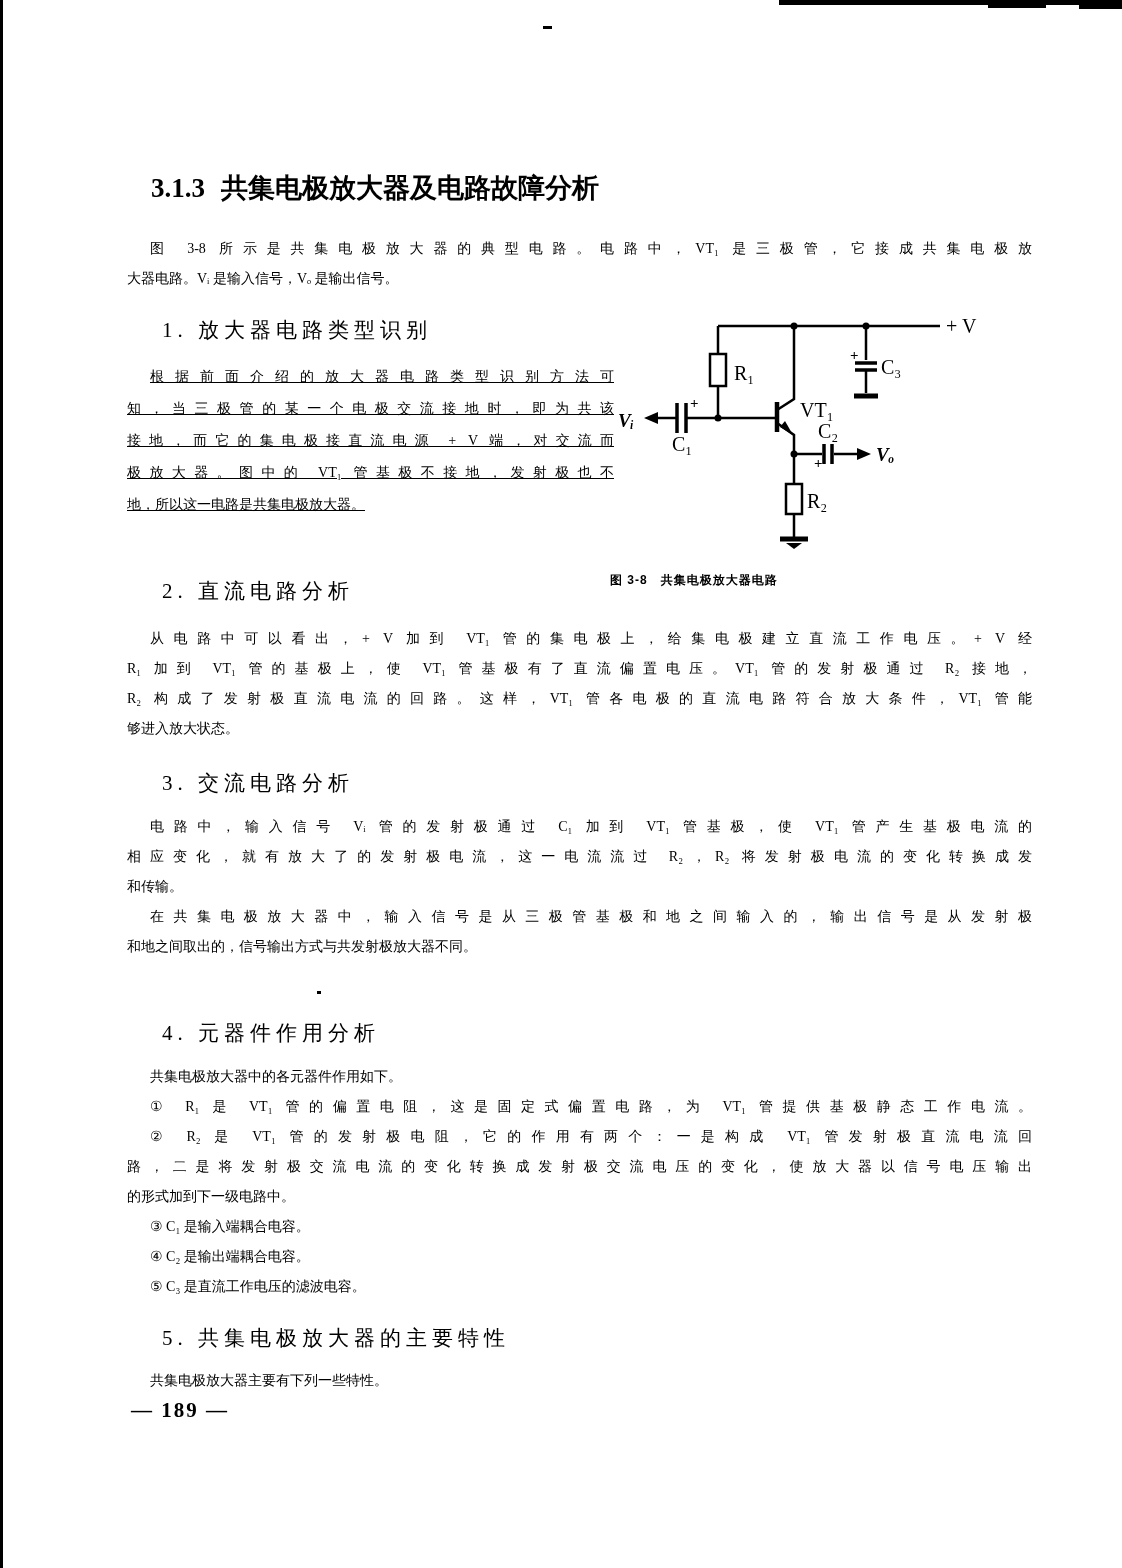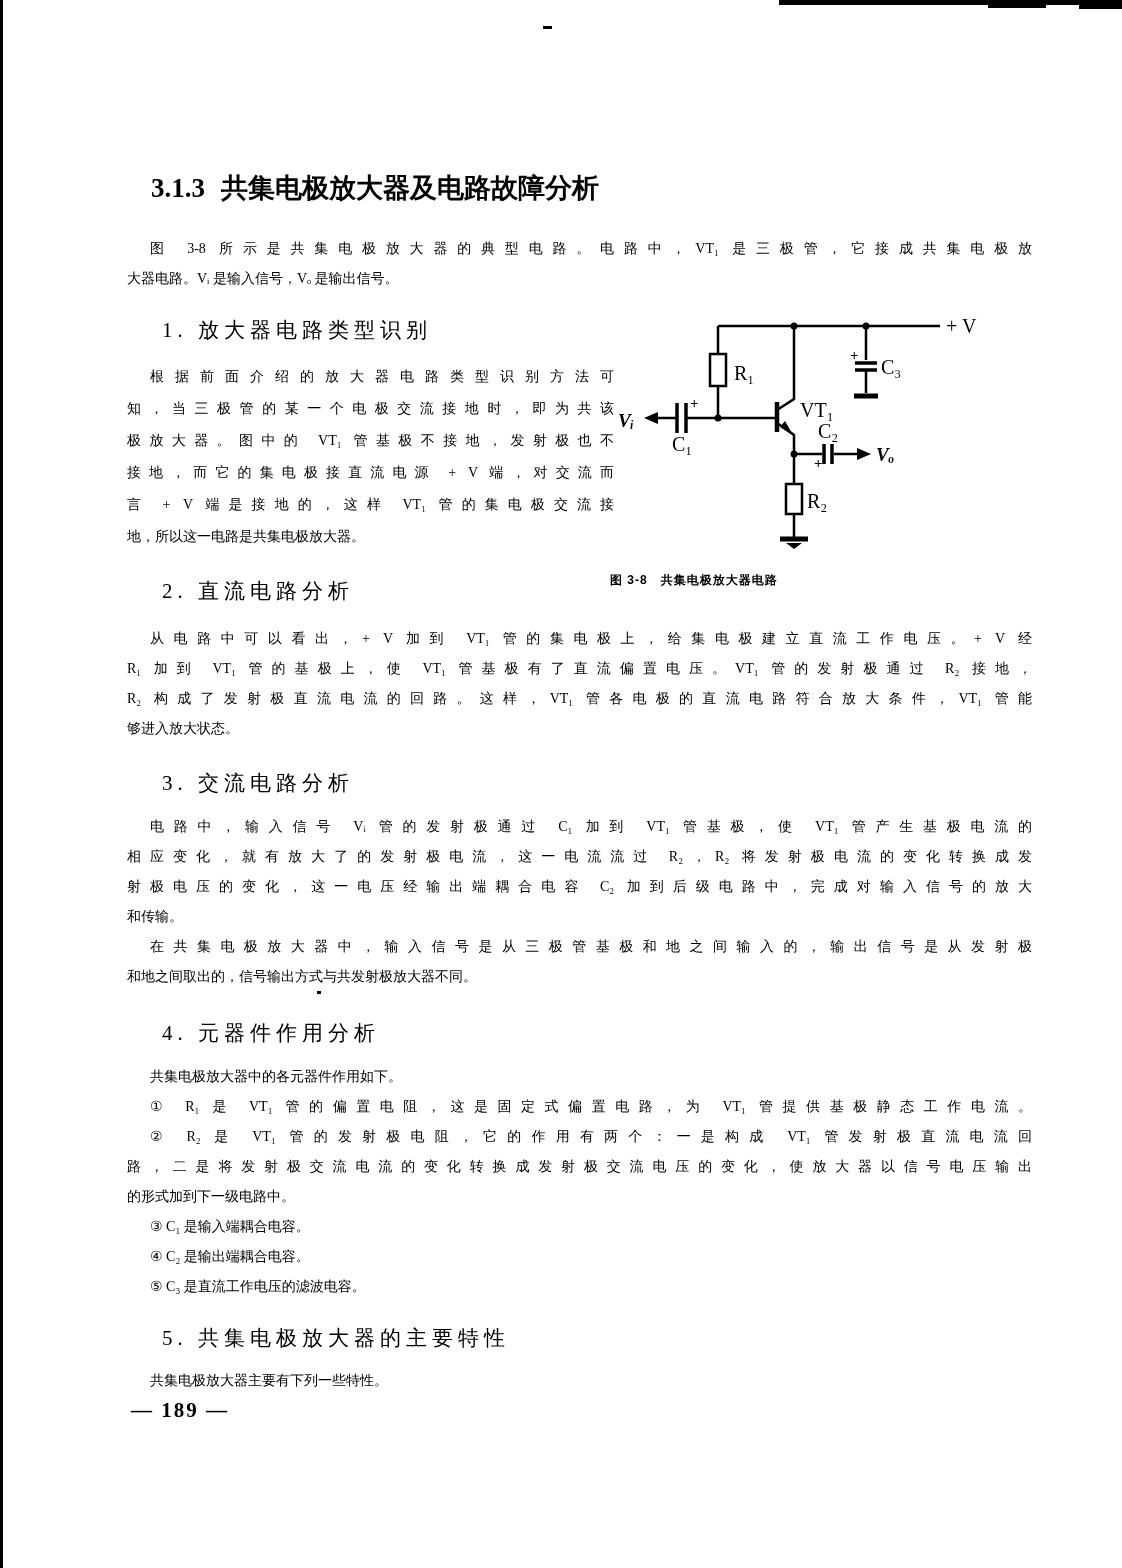--- a/index.html
+++ b/index.html
@@ -21,21 +21,21 @@
   .subhead{
     position:absolute;left:162px;
     font-size:21px;letter-spacing:5px;white-space:nowrap;
   }
   
   .block{position:absolute;left:127px;width:905px;font-size:14px;}
   .block .ln{height:30px;line-height:30px;white-space:nowrap;}
   .block .ln.j{white-space:normal;text-align:justify;text-align-last:justify;}
   .block .ln.ind{text-indent:23px;}
   .col{width:487px;}
-  .col .ln{height:32px;line-height:32px;}
+  .col .ln{height:32px;line-height:32px;text-decoration:underline;}
   
   .figure{position:absolute;left:610px;top:296px;width:402px;}
   .figure svg{display:block;}
   .fig-caption{
     margin-top:6px;text-align:left;
     font-family:"Liberation Sans","DejaVu Sans",sans-serif;
     font-weight:bold;font-size:12px;letter-spacing:1px;
   }
   .pagenum{
     position:absolute;left:131px;top:1398px;
@@ -62,23 +62,22 @@
 
 <div class="block" style="top:234px;">
   <div class="ln j ind">图 3-8 所示是共集电极放大器的典型电路。电路中，VT₁ 是三极管，它接成共集电极放</div>
   <div class="ln">大器电路。Vᵢ 是输入信号，Vₒ 是输出信号。</div>
 </div>
 
 <div class="subhead" style="top:316px;">1. 放大器电路类型识别</div>
 <div class="block col" style="top:361px;">
   <div class="ln j ind">根据前面介绍的放大器电路类型识别方法可</div>
   <div class="ln j">知，当三极管的某一个电极交流接地时，即为共该</div>
+  <div class="ln j">接地，而它的集电极接直流电源 + V 端，对交流而</div>
   <div class="ln j">极放大器。图中的 VT₁ 管基极不接地，发射极也不</div>
-  <div class="ln j">接地，而它的集电极接直流电源 + V 端，对交流而</div>
-  <div class="ln j">言 + V 端是接地的，这样 VT₁ 管的集电极交流接</div>
   <div class="ln">地，所以这一电路是共集电极放大器。</div>
 </div>
 
 <div class="figure">
   <svg width="402" height="270" viewBox="0 0 402 270">
 
     <line x1="108" y1="30" x2="330" y2="30" stroke="#000" stroke-width="2.5"></line>
     <text x="336" y="37" class="lbl">+ V</text>
 
     <line x1="108" y1="30" x2="108" y2="58" stroke="#000" stroke-width="2.5"></line>
@@ -137,21 +136,20 @@
   <div class="ln j ind">从电路中可以看出，+ V 加到 VT₁ 管的集电极上，给集电极建立直流工作电压。+ V 经</div>
   <div class="ln j">R₁ 加到 VT₁ 管的基极上，使 VT₁ 管基极有了直流偏置电压。VT₁ 管的发射极通过 R₂ 接地，</div>
   <div class="ln j">R₂ 构成了发射极直流电流的回路。这样，VT₁ 管各电极的直流电路符合放大条件，VT₁ 管能</div>
   <div class="ln">够进入放大状态。</div>
 </div>
 
 <div class="subhead" style="top:769px;">3. 交流电路分析</div>
 <div class="block" style="top:812px;">
   <div class="ln j ind">电路中，输入信号 Vᵢ 管的发射极通过 C₁ 加到 VT₁ 管基极，使 VT₁ 管产生基极电流的</div>
   <div class="ln j">相应变化，就有放大了的发射极电流，这一电流流过 R₂，R₂ 将发射极电流的变化转换成发</div>
-  <div class="ln j">射极电压的变化，这一电压经输出端耦合电容 C₂ 加到后级电路中，完成对输入信号的放大</div>
   <div class="ln">和传输。</div>
   <div class="ln j ind">在共集电极放大器中，输入信号是从三极管基极和地之间输入的，输出信号是从发射极</div>
   <div class="ln">和地之间取出的，信号输出方式与共发射极放大器不同。</div>
 </div>
 
 <div class="subhead" style="top:1019px;">4. 元器件作用分析</div>
 <div class="block" style="top:1062px;">
   <div class="ln ind">共集电极放大器中的各元器件作用如下。</div>
   <div class="ln j ind">① R₁ 是 VT₁ 管的偏置电阻，这是固定式偏置电路，为 VT₁ 管提供基极静态工作电流。</div>
   <div class="ln j ind">② R₂ 是 VT₁ 管的发射极电阻，它的作用有两个：一是构成 VT₁ 管发射极直流电流回</div>

